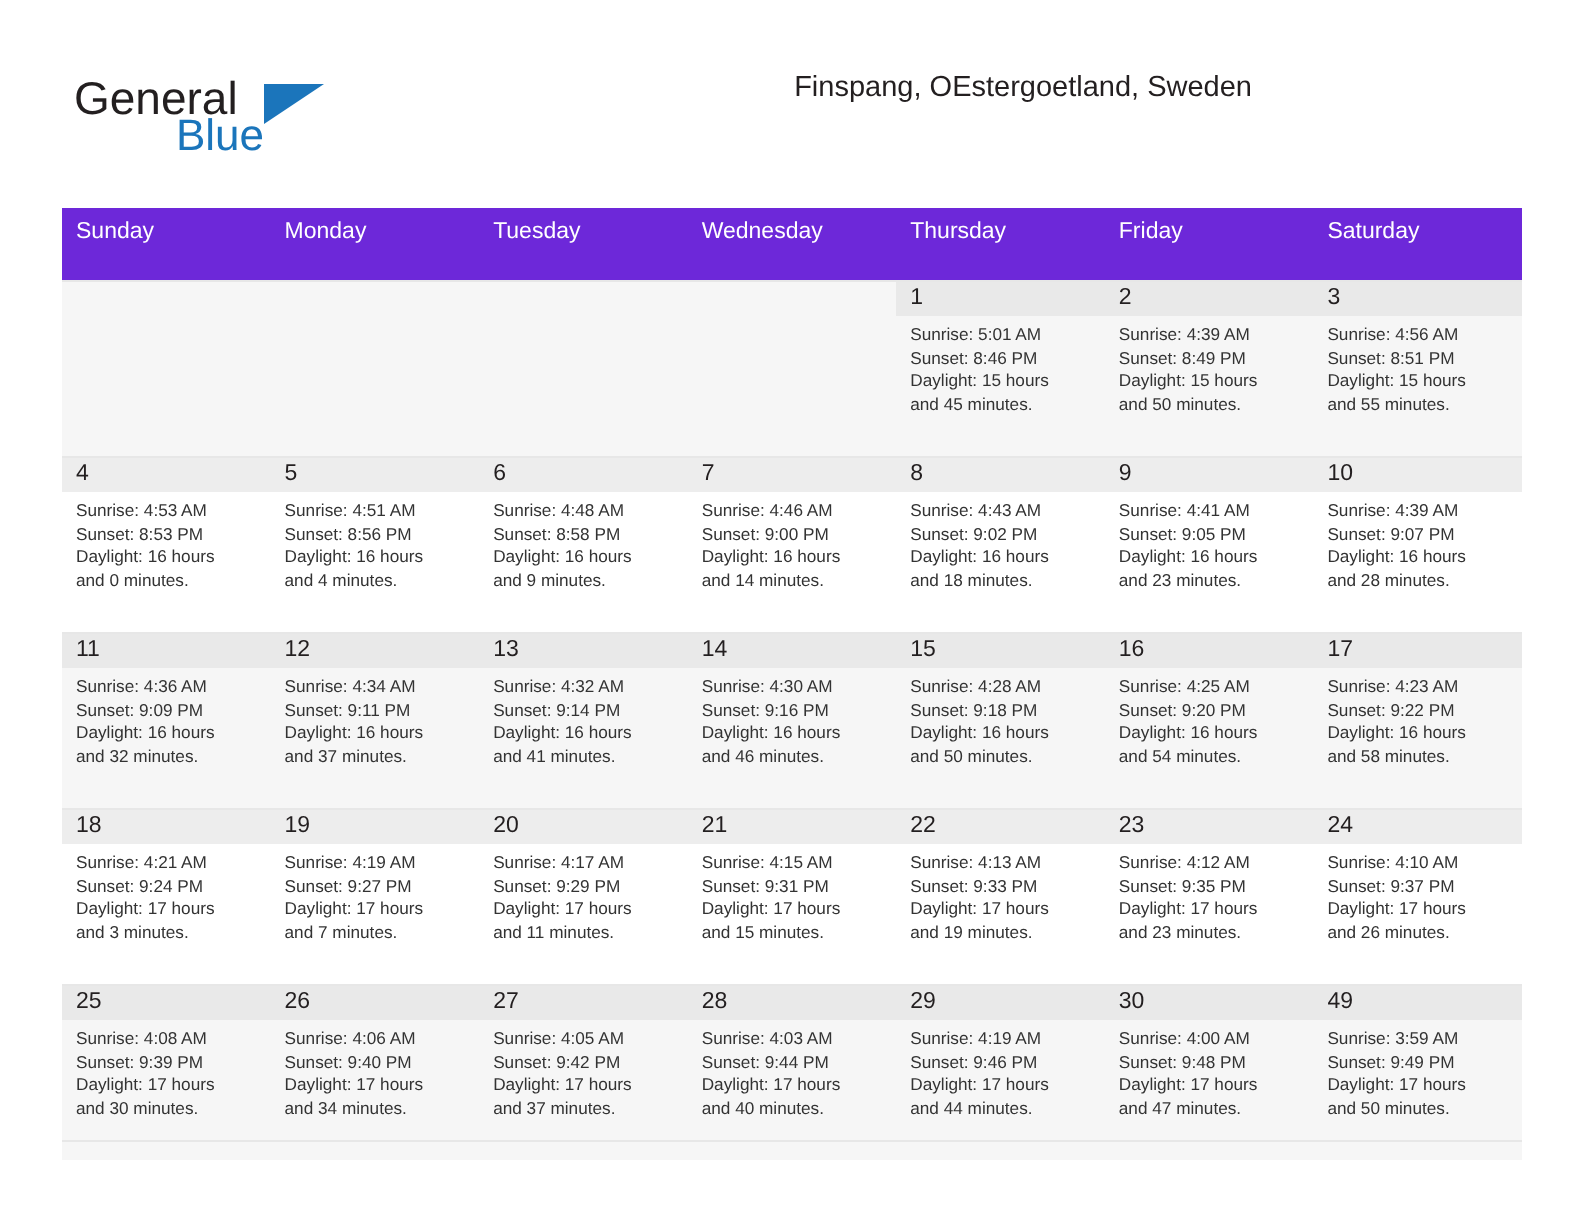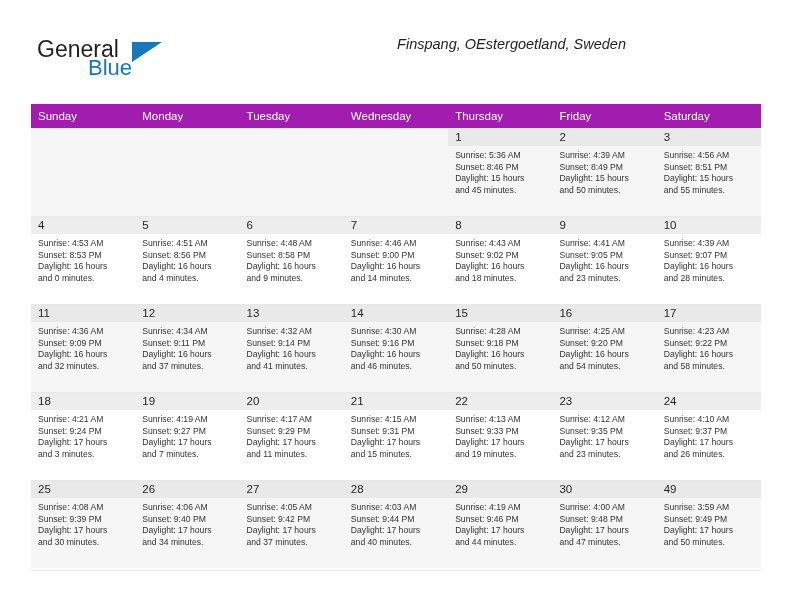--- a/index.html
+++ b/index.html
@@ -75,39 +75,38 @@
     color: #231f20;
     line-height: 34px;
     white-space: nowrap;
   }
   .cal-subtitle {
     font-size: 14.5px;
     color: #231f20;
     line-height: 20px;
     margin-top: 6px;
     white-space: nowrap;
-    font-style: italic;
   }
 
   
   .calendar {
     position: absolute;
     left: 31px;
     top: 104px;
     width: 730px;
     border-collapse: collapse;
     table-layout: fixed;
   }
   .calendar th {
-    background: #a21caf;
+    background: #6d28d9;
     color: #ffffff;
     font-size: 11.5px;
     font-weight: normal;
     text-align: left;
-    padding: 6px 0 6px 7px;
+    padding: 6px 0 18px 7px;
     height: 12px;
     border: none;
   }
   .calendar td {
     vertical-align: top;
     width: 104.28px;
     height: 74px;
     padding: 0;
     border: none;
     position: relative;
@@ -202,21 +201,21 @@
           <td>
             <div class="empty-cell"></div>
           </td>
           <td>
             <div class="empty-cell"></div>
           </td>
           <td>
             <div class="daycell">
               <div class="daynum-bar">1</div>
               <div class="cell-body">
-                <div>Sunrise: 5:36 AM</div>
+                <div>Sunrise: 5:01 AM</div>
                 <div>Sunset: 8:46 PM</div>
                 <div>Daylight: 15 hours</div>
                 <div>and 45 minutes.</div>
               </div>
             </div>
           </td>
           <td>
             <div class="daycell">
               <div class="daynum-bar">2</div>
               <div class="cell-body">

